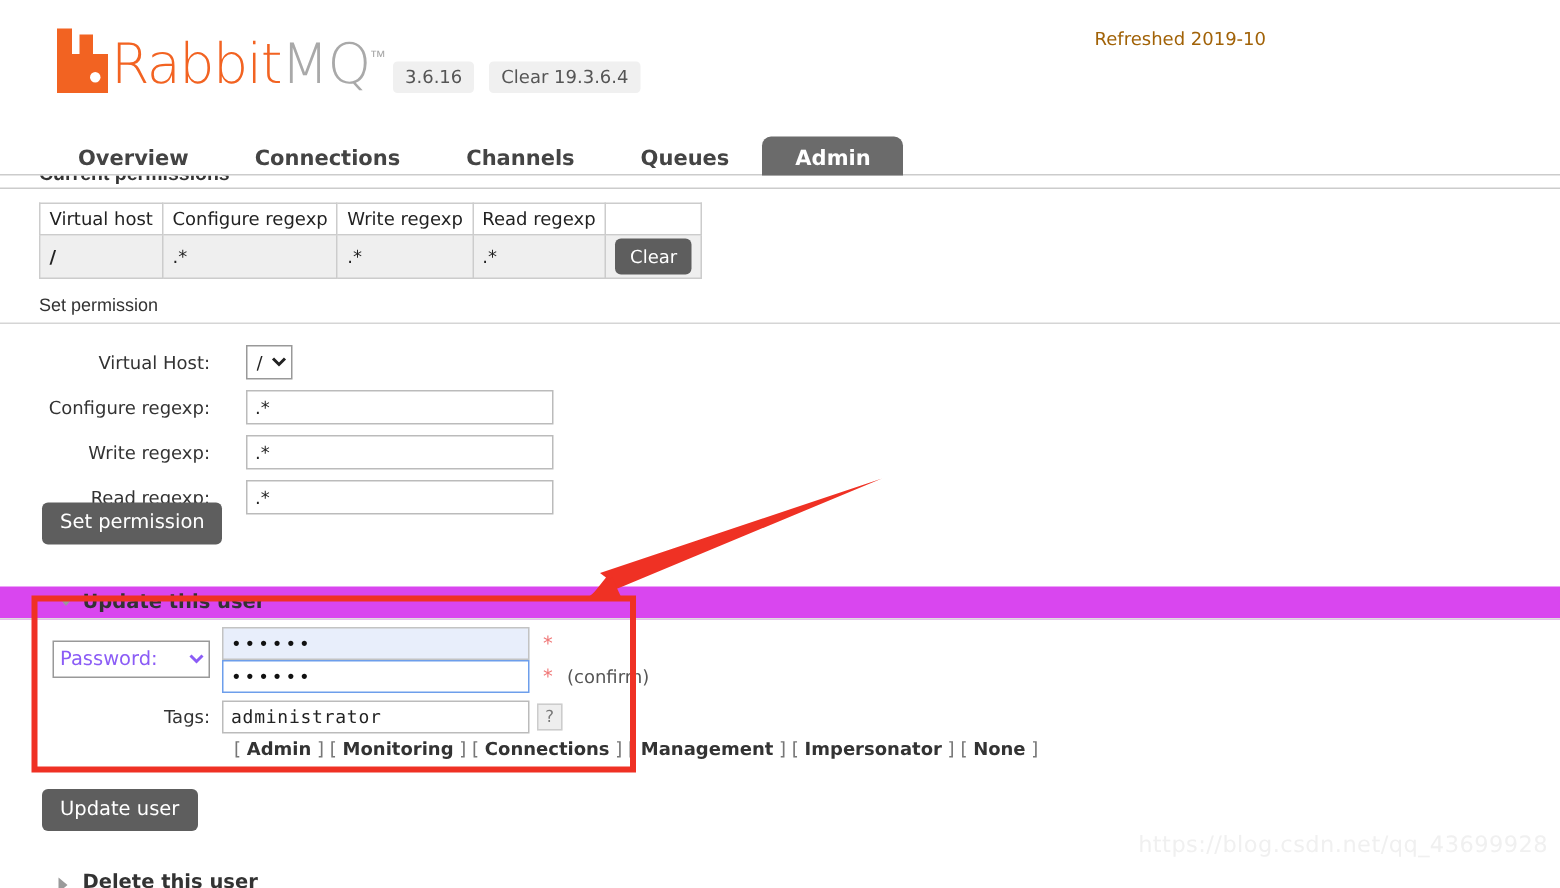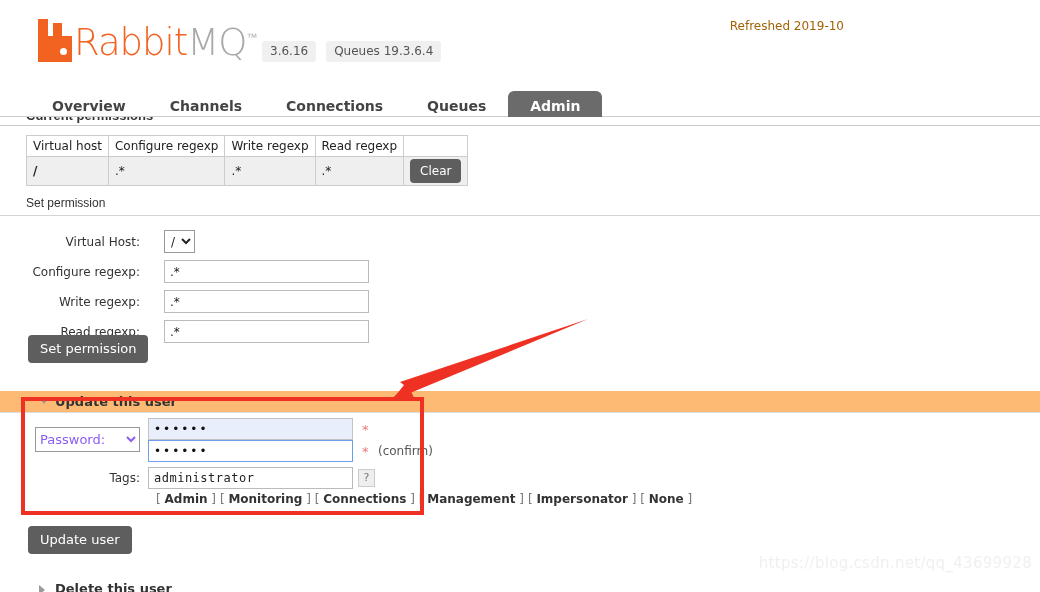--- a/index.html
+++ b/index.html
@@ -240,21 +240,21 @@
     position: absolute;
     left: 28px; top: 227px;
   }
 
   
   #update-user-header {
     position: absolute;
     left: 0; top: 283px;
     width: 1040px;
     height: 22px;
-    background: #fdba74;
+    background: #d946ef;
     border-bottom: 1px solid #dddddd;
   }
   #update-user-header .caret {
     position: absolute;
     left: 39px; top: 7px;
     width: 0; height: 0;
     border-left: 5px solid transparent;
     border-right: 5px solid transparent;
     border-top: 6px solid #9a9a9a;
   }
@@ -442,21 +442,21 @@
       <div class="body"></div>
       <div class="eye"></div>
     </div>
     <div class="logo-text">
       <span class="rabbit">Rabbit</span><span class="mq">MQ</span><span class="logo-tm">™</span>
     </div>
   </div>
 
   <div class="version-badges">
     <span class="badge">3.6.16</span>
-    <span class="badge">Queues 19.3.6.4</span>
+    <span class="badge">Clear 19.3.6.4</span>
   </div>
 
   <div id="refreshed">Refreshed 2019-10</div>
 </div>
 
 <div id="content">
 
   <div class="section-title" id="current-permissions-title">Current permissions</div>
 
   <div id="perm-table-wrap">
@@ -558,22 +558,22 @@
 
   <div id="delete-user-header">
     <span class="caret"></span>
     <span class="txt">Delete this user</span>
   </div>
 </div>
 
 <div id="navbar">
   <ul>
     <li>Overview</li>
+    <li>Connections</li>
     <li>Channels</li>
-    <li>Connections</li>
     <li>Queues</li>
     <li class="active">Admin</li>
   </ul>
 </div>
 
 <div id="annotation-box" style="border-color: rgb(239, 49, 36);"></div>
 <svg id="annotation-arrow" viewBox="0 0 240 110">
   <polygon points="218,14 45,86 22,95 34,80 30,77" fill="#ef3124"></polygon>
   <polygon points="38,80 20,95 45,95" fill="#ef3124"></polygon>
 </svg>

